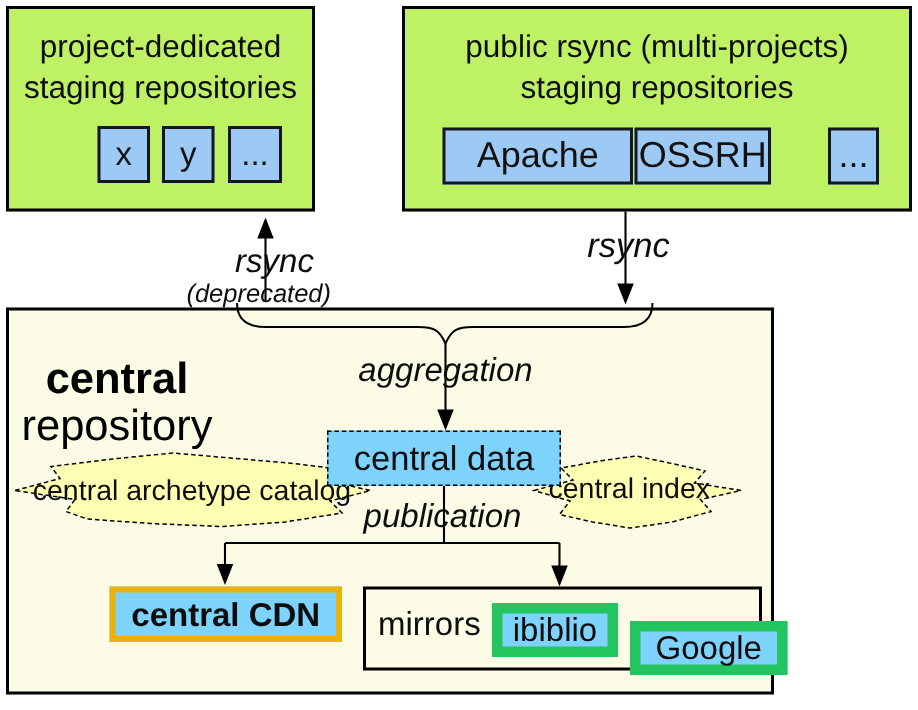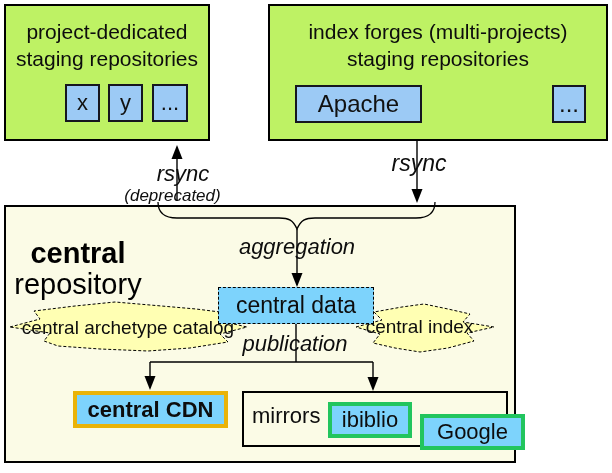--- a/index.html
+++ b/index.html
@@ -23,45 +23,46 @@
     background:#fbfbe6;border:2px solid #000;
   }
   .title-central{font-size:29px;line-height:31px;text-align:center;}
   .title-central .b{font-weight:bold;}
   .italic-label{font-style:italic;color:#0d0d0d;text-align:center;}
   .yellow-box{
     background:#7dd3fc;display:flex;align-items:center;justify-content:center;color:#0d0d0d;
   }
   .dashed{border:1px dashed #000;}
   .solid2{border:4px solid #eab308;}
-  .solid1{border:4px solid #22c55e;}
+  .solid1{border:7px solid #22c55e;}
   .cloud-label{
     text-align:center;color:#0d0d0d;font-size:19px;white-space:nowrap;
   }
   svg.overlay{position:absolute;left:0;top:0;pointer-events:none;}
   .mirrors-frame{background:transparent;border:2px solid #000;}
 </style>
 </head>
 <body>
 
 <div class="stage">
 
   <div class="abs staging-box" style="left:4px;top:4px;width:206px;height:137px;">
     <div class="abs staging-title" style="top:12px;left:0;">project-dedicated</div>
     <div class="abs staging-title" style="top:39px;left:0;">staging repositories</div>
   </div>
   <div class="abs blue-item" style="left:65px;top:84px;width:35px;height:38px;">x</div>
   <div class="abs blue-item" style="left:108px;top:84px;width:35px;height:38px;">y</div>
   <div class="abs blue-item" style="left:152px;top:84px;width:36px;height:38px;">...</div>
 
   <div class="abs staging-box" style="left:268px;top:4px;width:340px;height:137px;">
-    <div class="abs staging-title" style="top:12px;left:0;">index forges (multi-projects)</div>
+    <div class="abs staging-title" style="top:12px;left:0;">public rsync (multi-projects)</div>
     <div class="abs staging-title" style="top:39px;left:0;">staging repositories</div>
   </div>
   <div class="abs blue-item" style="left:295px;top:85px;width:127px;height:38px;font-size:24px;">Apache</div>
+  <div class="abs blue-item" style="left:423px;top:85px;width:91px;height:38px;font-size:24px;">OSSRH</div>
   <div class="abs blue-item" style="left:552px;top:85px;width:34px;height:38px;font-size:24px;">...</div>
 
   <div class="abs central-box" style="left:4px;top:205px;width:512px;height:258px;"></div>
 
   <svg class="overlay" width="612" height="473" viewBox="0 0 612 473">
 
     <g>
       <line x1="177" y1="158" x2="177" y2="201" stroke="#000" stroke-width="1.4"></line>
       <polygon points="177,145 171.5,159 182.5,159" fill="#000"></polygon>
     </g>

